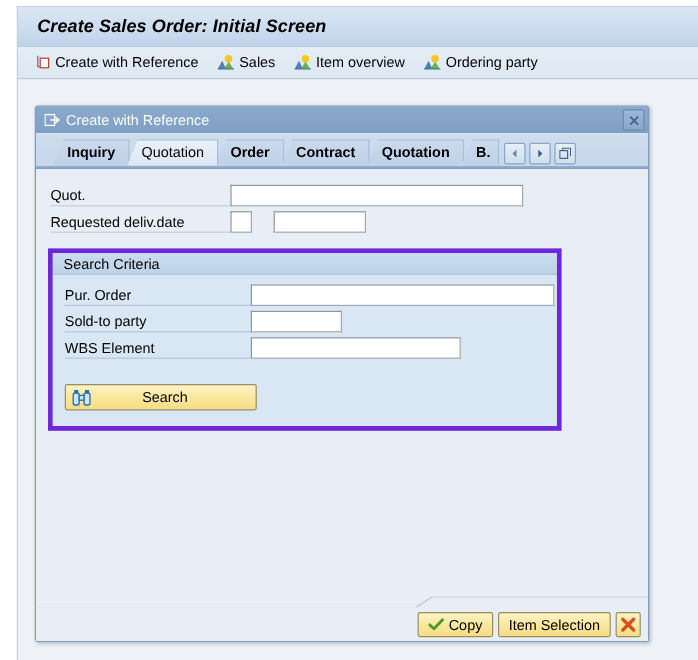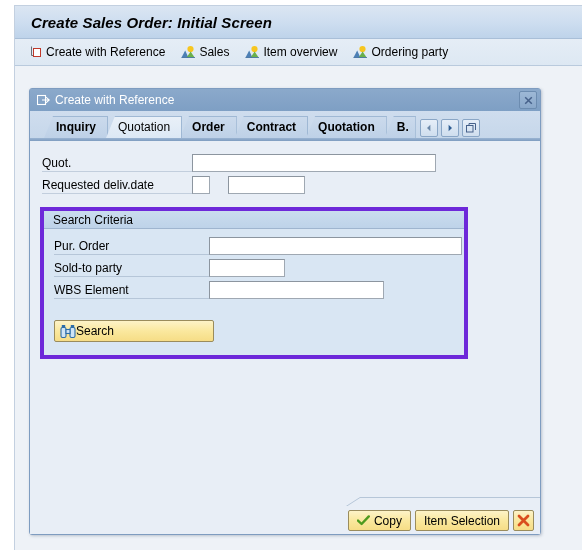--- a/index.html
+++ b/index.html
@@ -249,20 +249,21 @@
     background: linear-gradient(to bottom,#fdf3c8 0%, #fae89e 50%, #f6dd86 100%);
     border: 1px solid #9a8c5c;
     border-radius: 2px;
     cursor: default;
     box-sizing: border-box;
     padding-left: 5px;
     position: relative;
   }
   .btn-search .sb-label {
     flex: 1;
+    text-align: center;
     font-size: 12px;
     color: #000;
     padding-right: 14px;
   }
 
   
   .dlg-footer {
     flex: none;
     height: 34px;
     position: relative;

